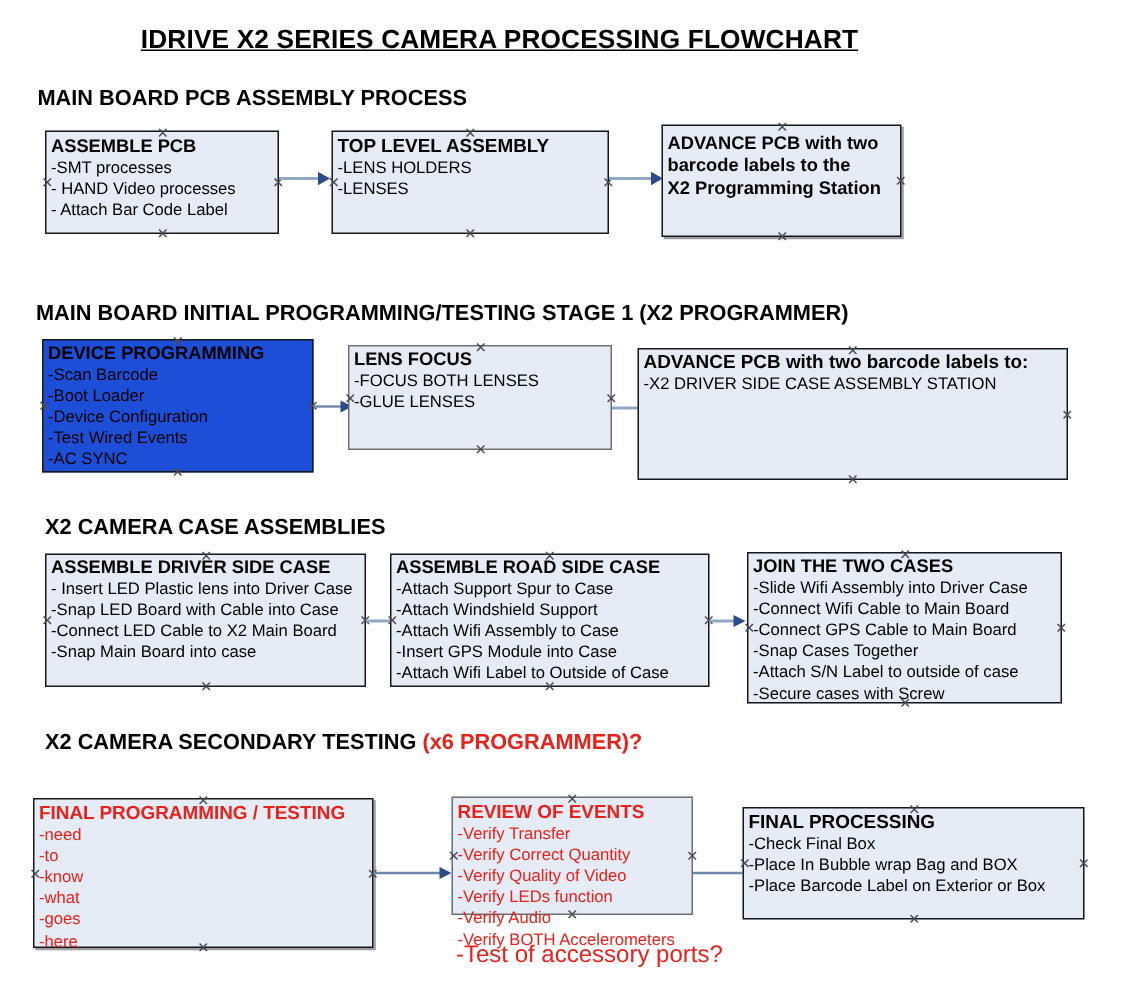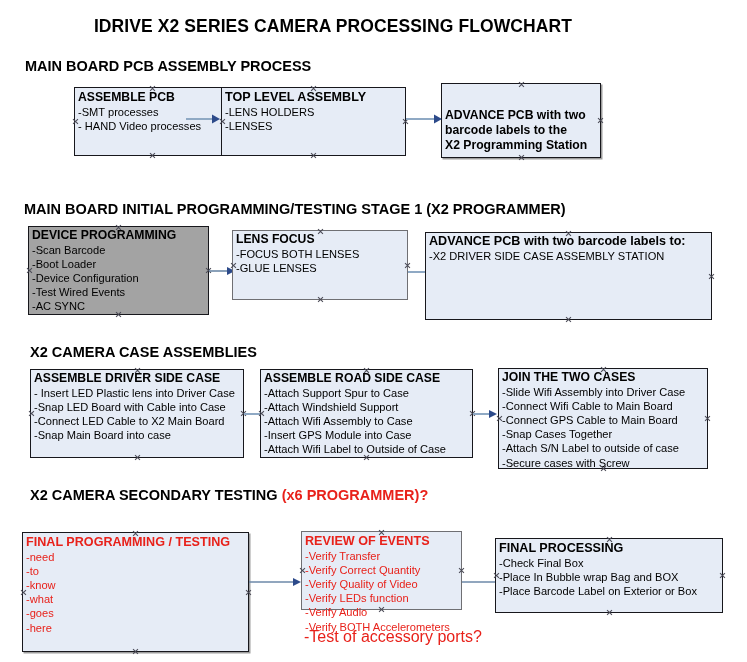--- a/index.html
+++ b/index.html
@@ -24,20 +24,21 @@
   .title {
     position: absolute;
     left: 0; top: 16px;
     width: 666px;
     text-align: center;
     font-size: 17.5px;
     font-weight: bold;
     letter-spacing: 0.1px;
     color: #000000;
     white-space: nowrap;
+    text-decoration: underline;
   }
 
   .section-header {
     position: absolute;
     font-size: 14.5px;
     font-weight: bold;
     color: #000000;
     white-space: nowrap;
   }
   .section-header .accent {
@@ -54,21 +55,21 @@
   }
   .box.shadowed {
     border-color: #17171c;
     box-shadow: 1.5px 1.5px 0 0 #9d9d9d;
   }
   .box.grayborder {
     border: 1.6px solid #6f6f73;
     background: #e6ecf6;
   }
   .box.whitefill {
-    background: #a3a3a3;
+    background: #1d4ed8;
   }
 
   .box-inner {
     position: absolute;
     left: 3px;
     top: 1px;
     right: 2px;
   }
   .box-title {
     font-size: 12.2px;
@@ -134,25 +135,26 @@
 <body>
 
 <div id="canvas">
 
   <div class="title">IDRIVE X2  SERIES CAMERA PROCESSING FLOWCHART</div>
 
   <div class="section-header" style="left:25px; top:58px;">
     <span>MAIN BOARD PCB ASSEMBLY PROCESS</span>
   </div>
 
-  <div class="box" style="left:30px; top:87px; width:156px; height:69px;margin-left:44px;">
+  <div class="box" style="left:30px; top:87px; width:156px; height:69px;">
     <div class="box-inner" style="top:2px;">
       <div class="box-title">ASSEMBLE PCB</div>
       <div class="box-line">-SMT processes</div>
       <div class="box-line">- HAND Video processes</div>
+      <div class="box-line">- Attach Bar Code Label</div>
     </div>
     <span class="handle" style="left:50%; top:0;"></span>
     <span class="handle" style="left:50%; top:100%;"></span>
     <span class="handle" style="left:0; top:50%;"></span>
     <span class="handle" style="left:100%; top:50%;"></span>
   </div>
 
   <svg class="arrow-svg" style="left:186px; top:112px; width:36px; height:14px;">
     <line x1="0" y1="7" x2="27" y2="7" stroke="#8fa9c4" stroke-width="2"></line>
     <polygon points="26,2.5 34,7 26,11.5" fill="#2c4a8a"></polygon>
@@ -169,21 +171,21 @@
     <span class="handle" style="left:0; top:50%;"></span>
     <span class="handle" style="left:100%; top:50%;"></span>
   </div>
 
   <svg class="arrow-svg" style="left:406px; top:112px; width:38px; height:14px;">
     <line x1="0" y1="7" x2="29" y2="7" stroke="#8fa9c4" stroke-width="2"></line>
     <polygon points="28,2.5 36,7 28,11.5" fill="#2c4a8a"></polygon>
   </svg>
 
   <div class="box shadowed" style="left:441px; top:83px; width:160px; height:75px;">
-    <div class="box-inner" style="top:4px;margin-top:20px;">
+    <div class="box-inner" style="top:4px;">
       <div class="box-line bold">ADVANCE PCB with two</div>
       <div class="box-line bold">barcode labels to the</div>
       <div class="box-line bold"> X2 Programming Station</div>
     </div>
     <span class="handle" style="left:50%; top:0;"></span>
     <span class="handle" style="left:50%; top:100%;"></span>
     <span class="handle" style="left:100%; top:50%;"></span>
   </div>
 
   <div class="section-header" style="left:24px; top:201px;">
@@ -293,21 +295,21 @@
     <span class="handle" style="left:50%; top:0;"></span>
     <span class="handle" style="left:50%; top:100%;"></span>
     <span class="handle" style="left:0; top:50%;"></span>
     <span class="handle" style="left:100%; top:50%;"></span>
   </div>
 
   <div class="section-header" style="left:30px; top:487px;">
     <span>X2 CAMERA SECONDARY TESTING </span><span class="accent">(x6 PROGRAMMER)?</span>
   </div>
 
-  <div class="box shadowed red" style="left:22px; top:532px; width:227px; height:120px;">
+  <div class="box shadowed red" style="left:22px; top:532px; width:227px; height:100px;">
     <div class="box-inner" style="top:2px;">
       <div class="box-title big">FINAL PROGRAMMING / TESTING</div>
       <div class="box-line">-need</div>
       <div class="box-line">-to</div>
       <div class="box-line">-know</div>
       <div class="box-line">-what</div>
       <div class="box-line">-goes</div>
       <div class="box-line">-here</div>
     </div>
     <span class="handle" style="left:50%; top:0;"></span>

